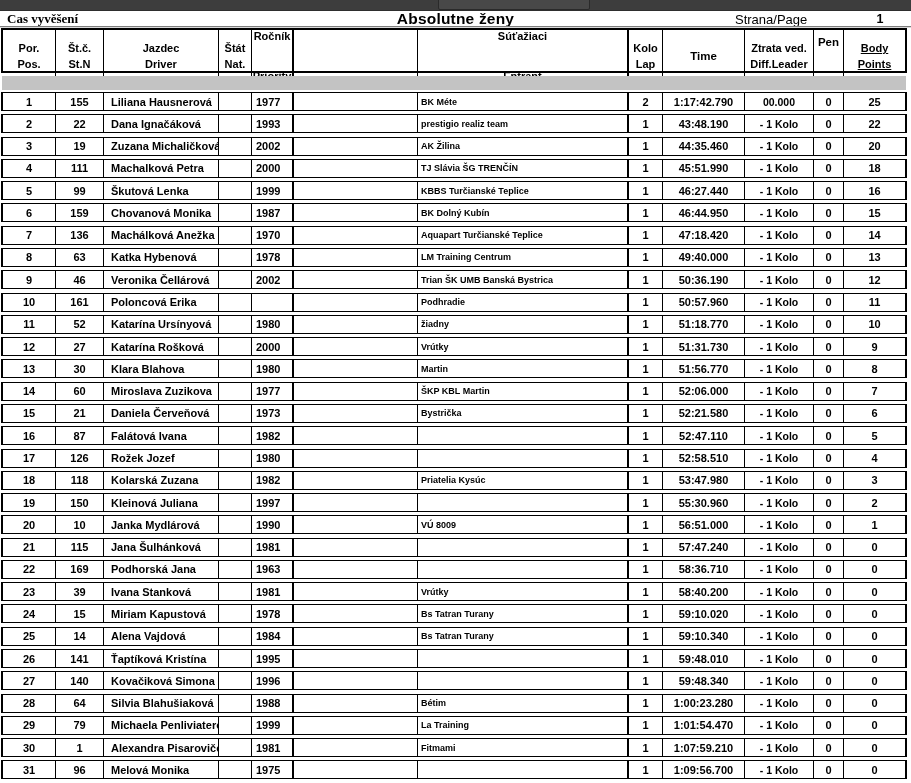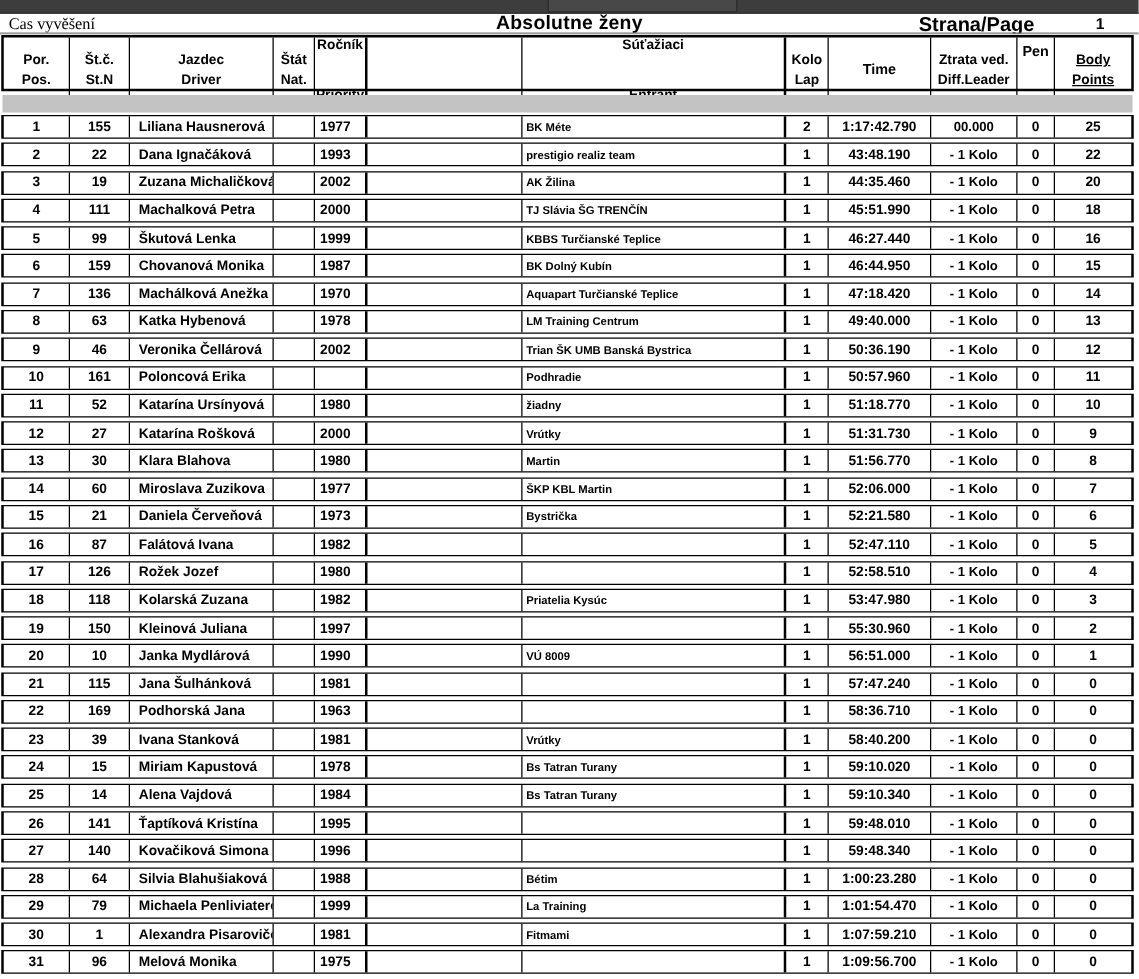--- a/index.html
+++ b/index.html
@@ -5,23 +5,23 @@
   html,body{margin:0;padding:0;}
   body{
     width:911px;height:783px;background:#ffffff;position:relative;overflow:hidden;
     font-family:"Liberation Sans", sans-serif;color:#000;
   }
   
   .toolbar{position:absolute;top:0;left:0;width:911px;height:10px;background:#3d3d3d;border-bottom:1px solid #2e2e2e;}
   .toolbar-box{position:absolute;left:438px;top:-5px;width:150px;height:13px;background:#484848;border:1px solid #2a2a2a;border-radius:2px;}
   
   .report-header{position:absolute;top:11px;left:0;width:911px;height:16px;}
-  .posted-label{position:absolute;left:7px;top:0;font-family:"Liberation Serif", serif;font-weight:normal;font-size:13px;}
+  .posted-label{position:absolute;left:7px;top:0;font-family:"Liberation Serif", serif;font-weight:bold;font-size:13px;}
   .page-title{position:absolute;left:0;width:911px;text-align:center;top:-1px;font-weight:bold;font-size:15.5px;letter-spacing:.2px;}
-  .page-label{position:absolute;left:735px;top:1px;font-weight:bold;font-size:16px;text-align:right;}
+  .page-label{position:absolute;left:735px;top:1px;font-weight:normal;font-size:13px;text-align:right;}
   .page-number{position:absolute;left:858px;width:44px;text-align:center;top:1px;font-weight:bold;font-size:12.5px;}
   .header-rule{position:absolute;top:26px;left:0;width:911px;height:1px;background:#7d7d7d;box-shadow:0 1px 0 #d9d9d9;}
   
   .grid{display:grid;grid-template-columns:53px 48px 115px 33px 42px 124px 211px 34px 82px 69px 30px 61px;}
   
   .thead{position:absolute;top:28px;left:1px;width:906px;height:45px;border:2px solid #000;box-sizing:border-box;background:#fff;text-align:right;}
   .hcell{box-sizing:border-box;border-right:1px solid #000;display:flex;flex-direction:column;align-items:center;justify-content:center;gap:4px;font-weight:bold;font-size:11px;line-height:12px;}
   .hcell:last-child{border-right:none;text-decoration:underline;}
   .hcell.heavy{border-right-width:2px;gap:28px;}
   .hcell .single{font-size:11.5px;}

